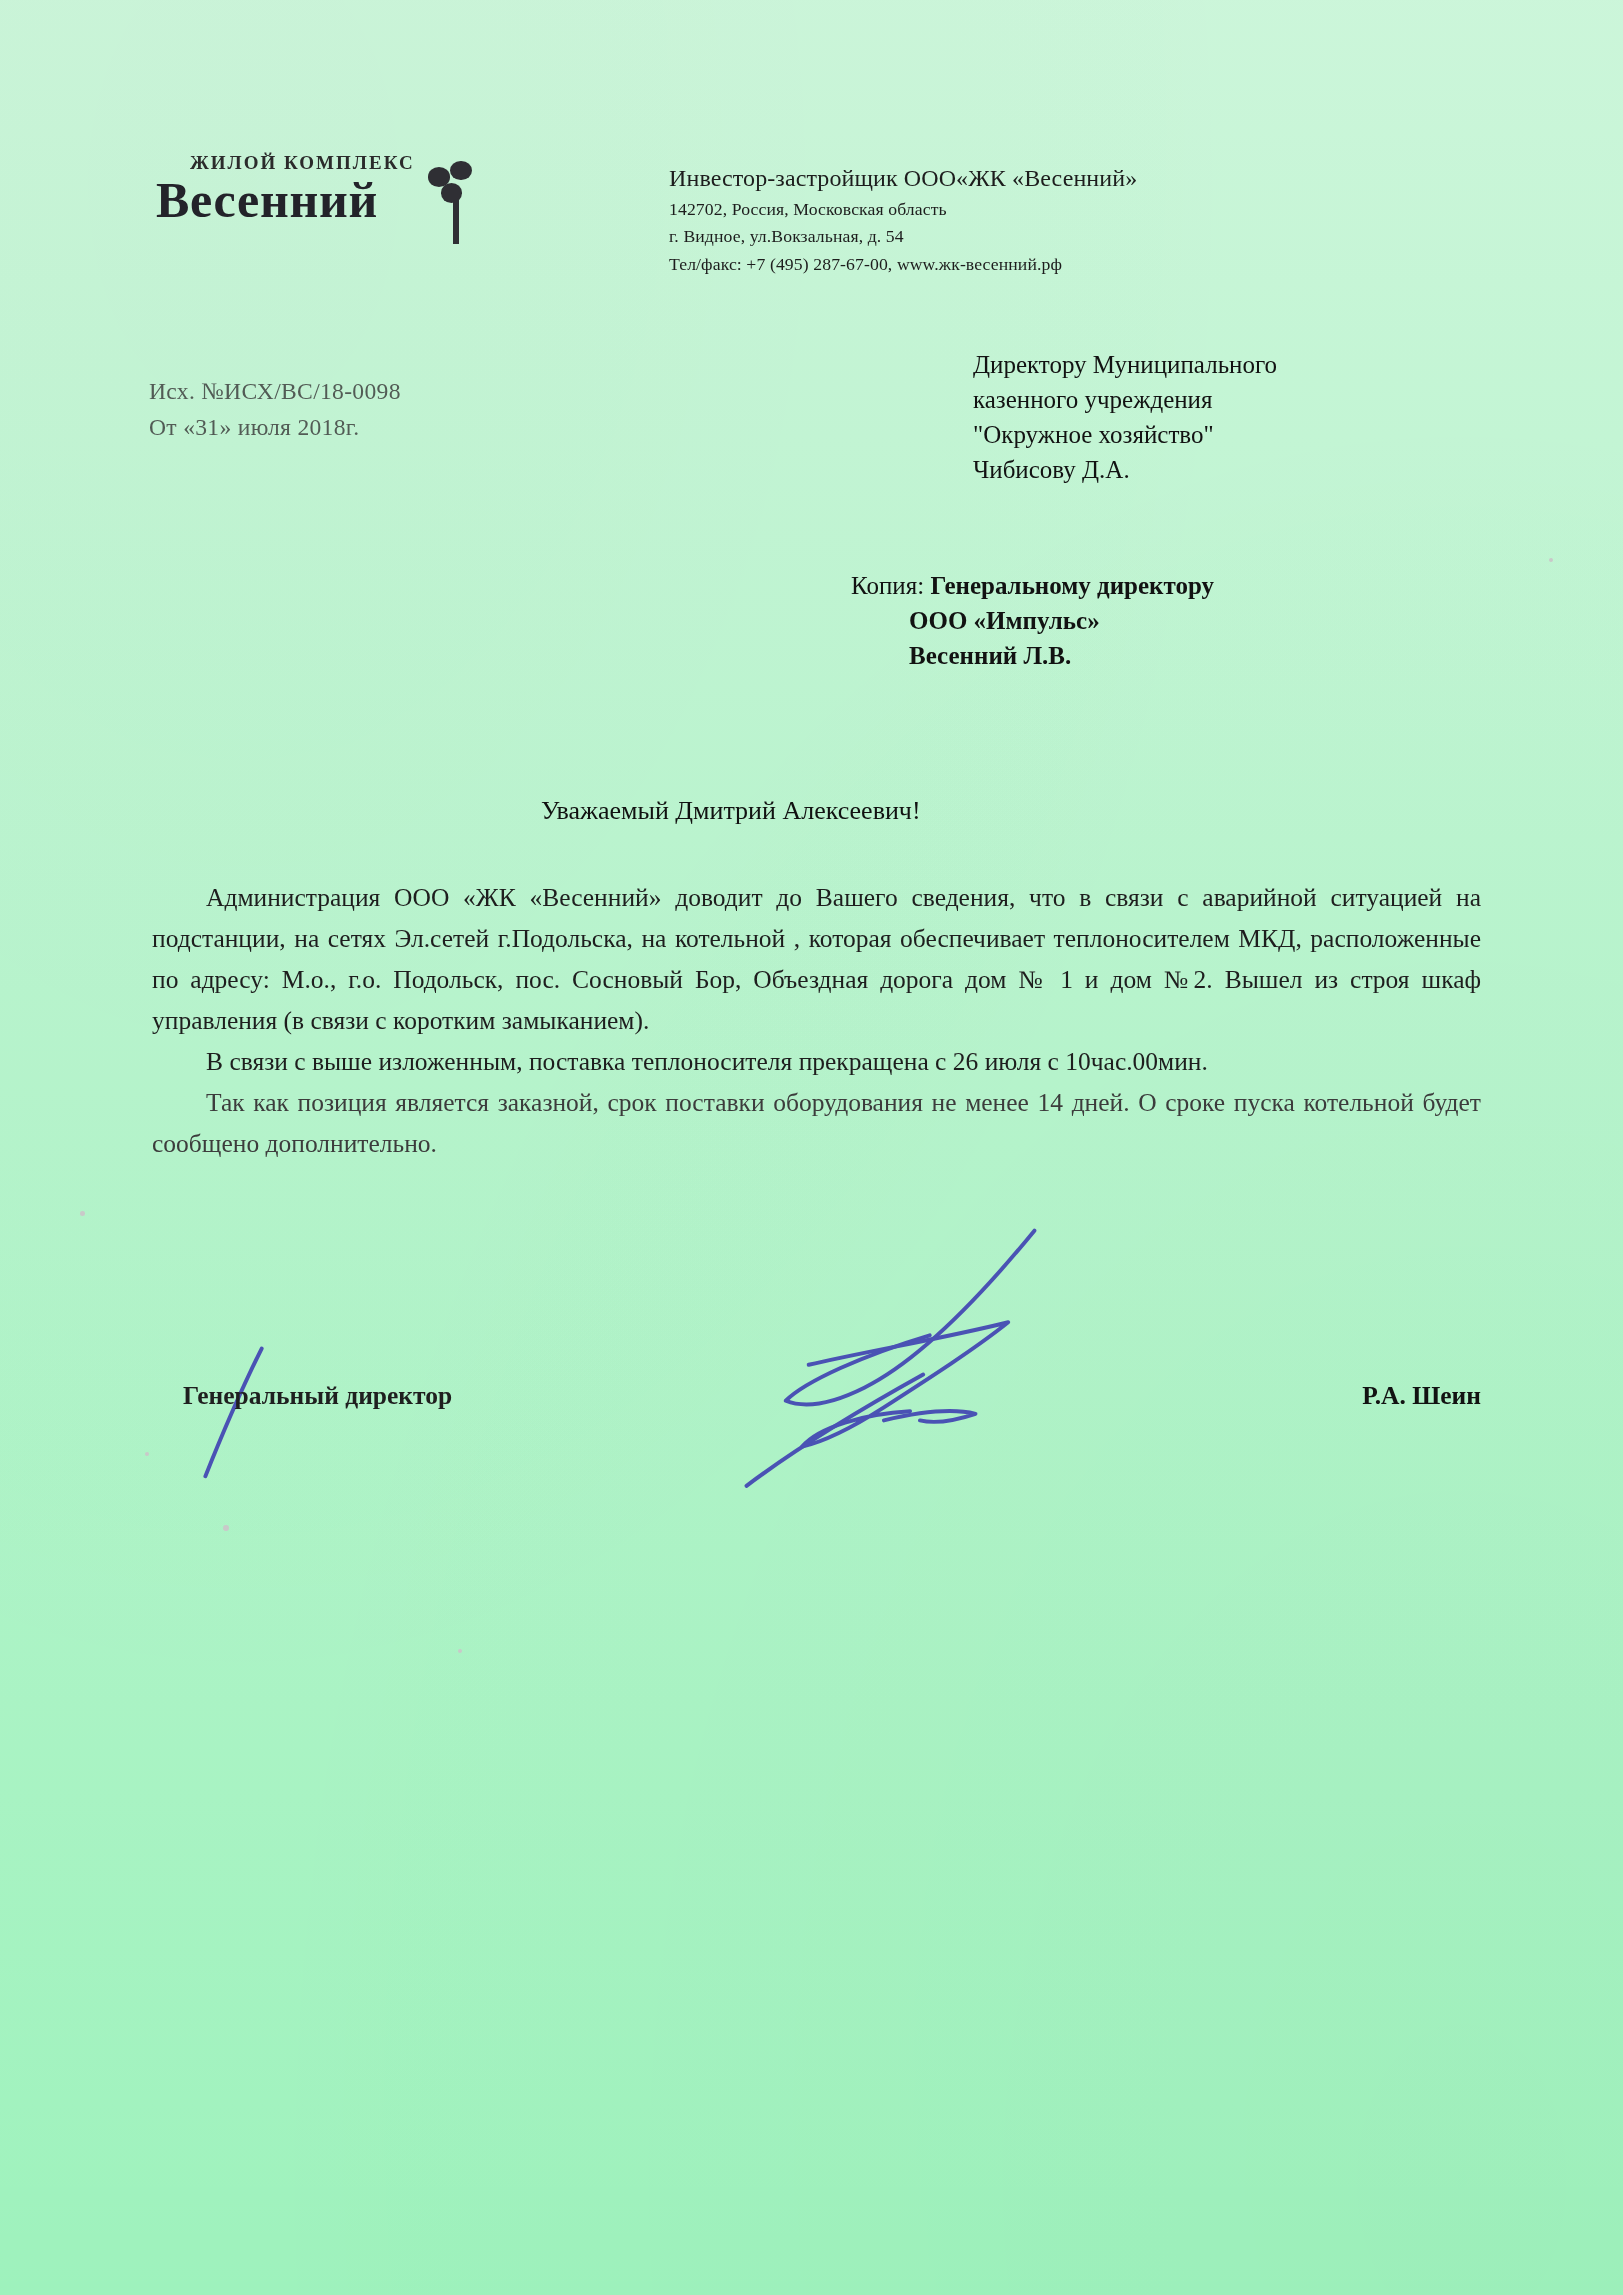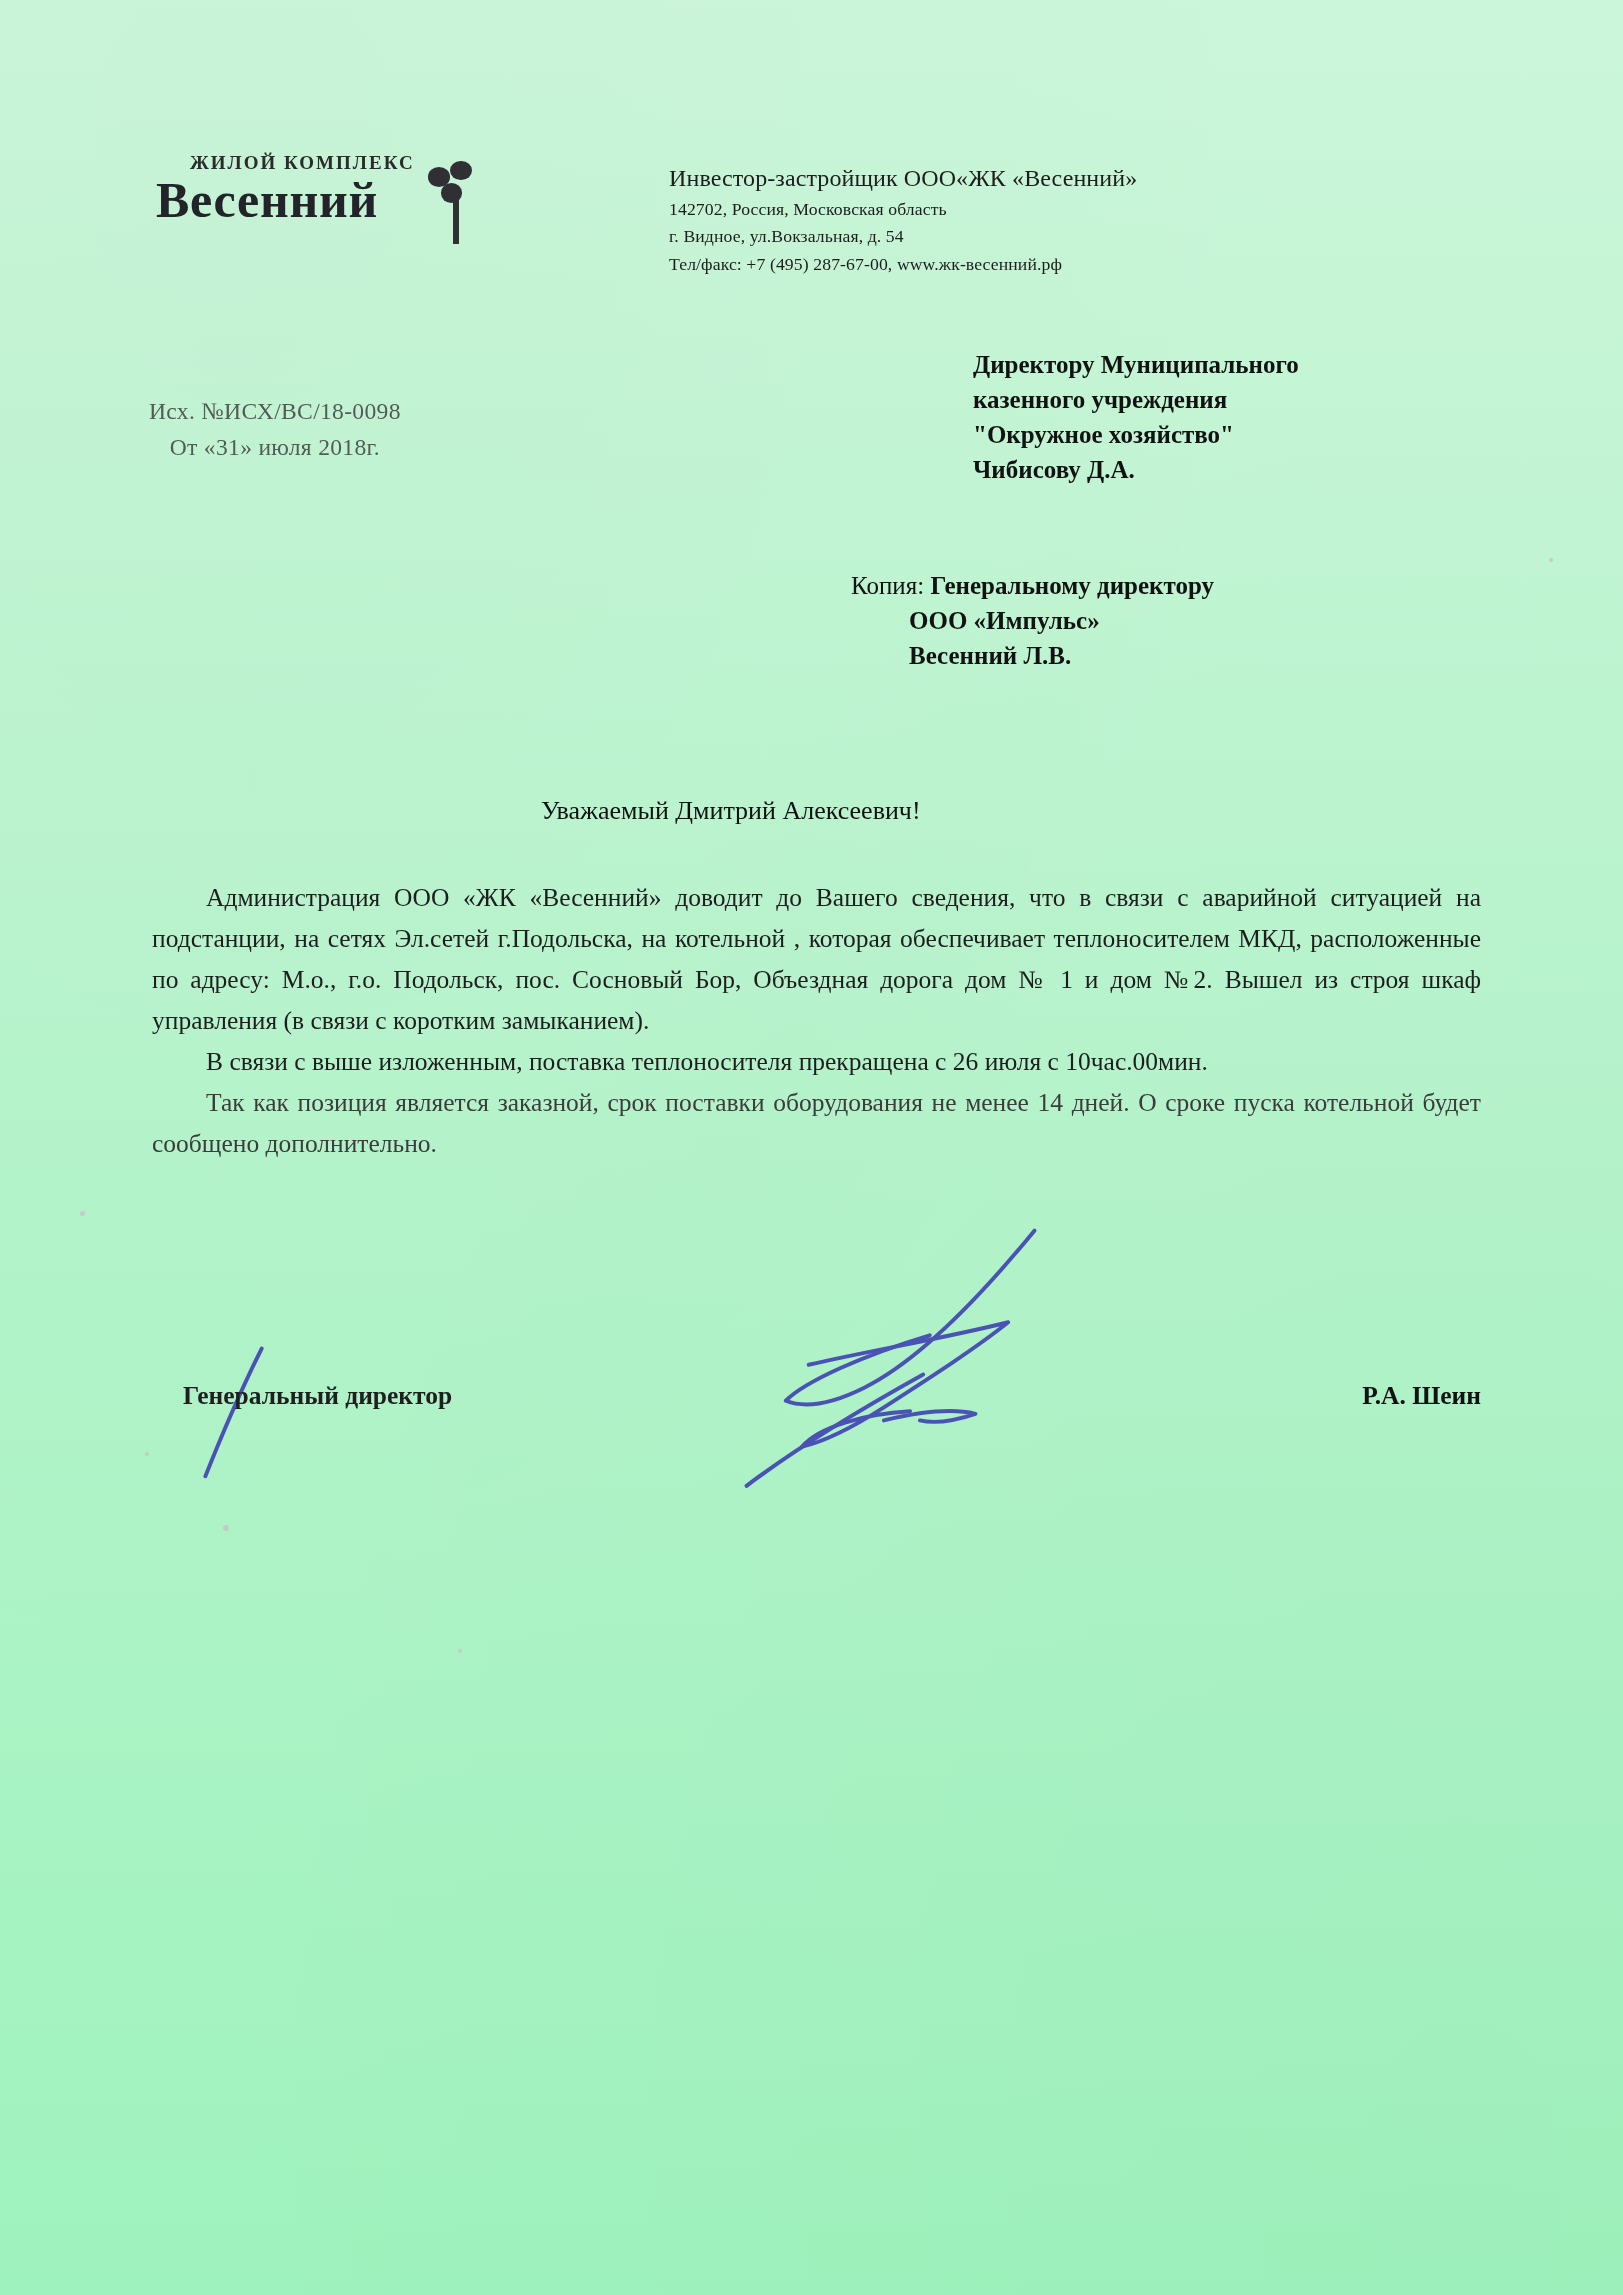--- a/index.html
+++ b/index.html
@@ -94,43 +94,42 @@
   .company-block .line {
     font-size: 17.7px;
     letter-spacing: 0.1px;
     margin-bottom: 6.5px;
   }
 
   
   .ref-block {
     position: absolute;
     left: 149px;
-    top: 398px;
+    top: 378px;
     color: #3a3a3a;
-    text-align: center;
   }
   .ref-block .ref {
     font-size: 23.6px;
     letter-spacing: 0.3px;
     margin-bottom: 9.2px;
     opacity: 0.82;
   }
   .ref-block .date {
     font-size: 23.6px;
     letter-spacing: 0.3px;
     opacity: 0.82;
   }
 
   
   .addressee {
     position: absolute;
     left: 973px;
     top: 347px;
     width: 589px;
-    font-weight: bold;
+    font-weight: normal;
     font-size: 25px;
     line-height: 35px;
     color: #121212;
   }
   .copy-block {
     position: absolute;
     left: 851px;
     top: 568px;
     width: 687px;
     font-size: 25px;

